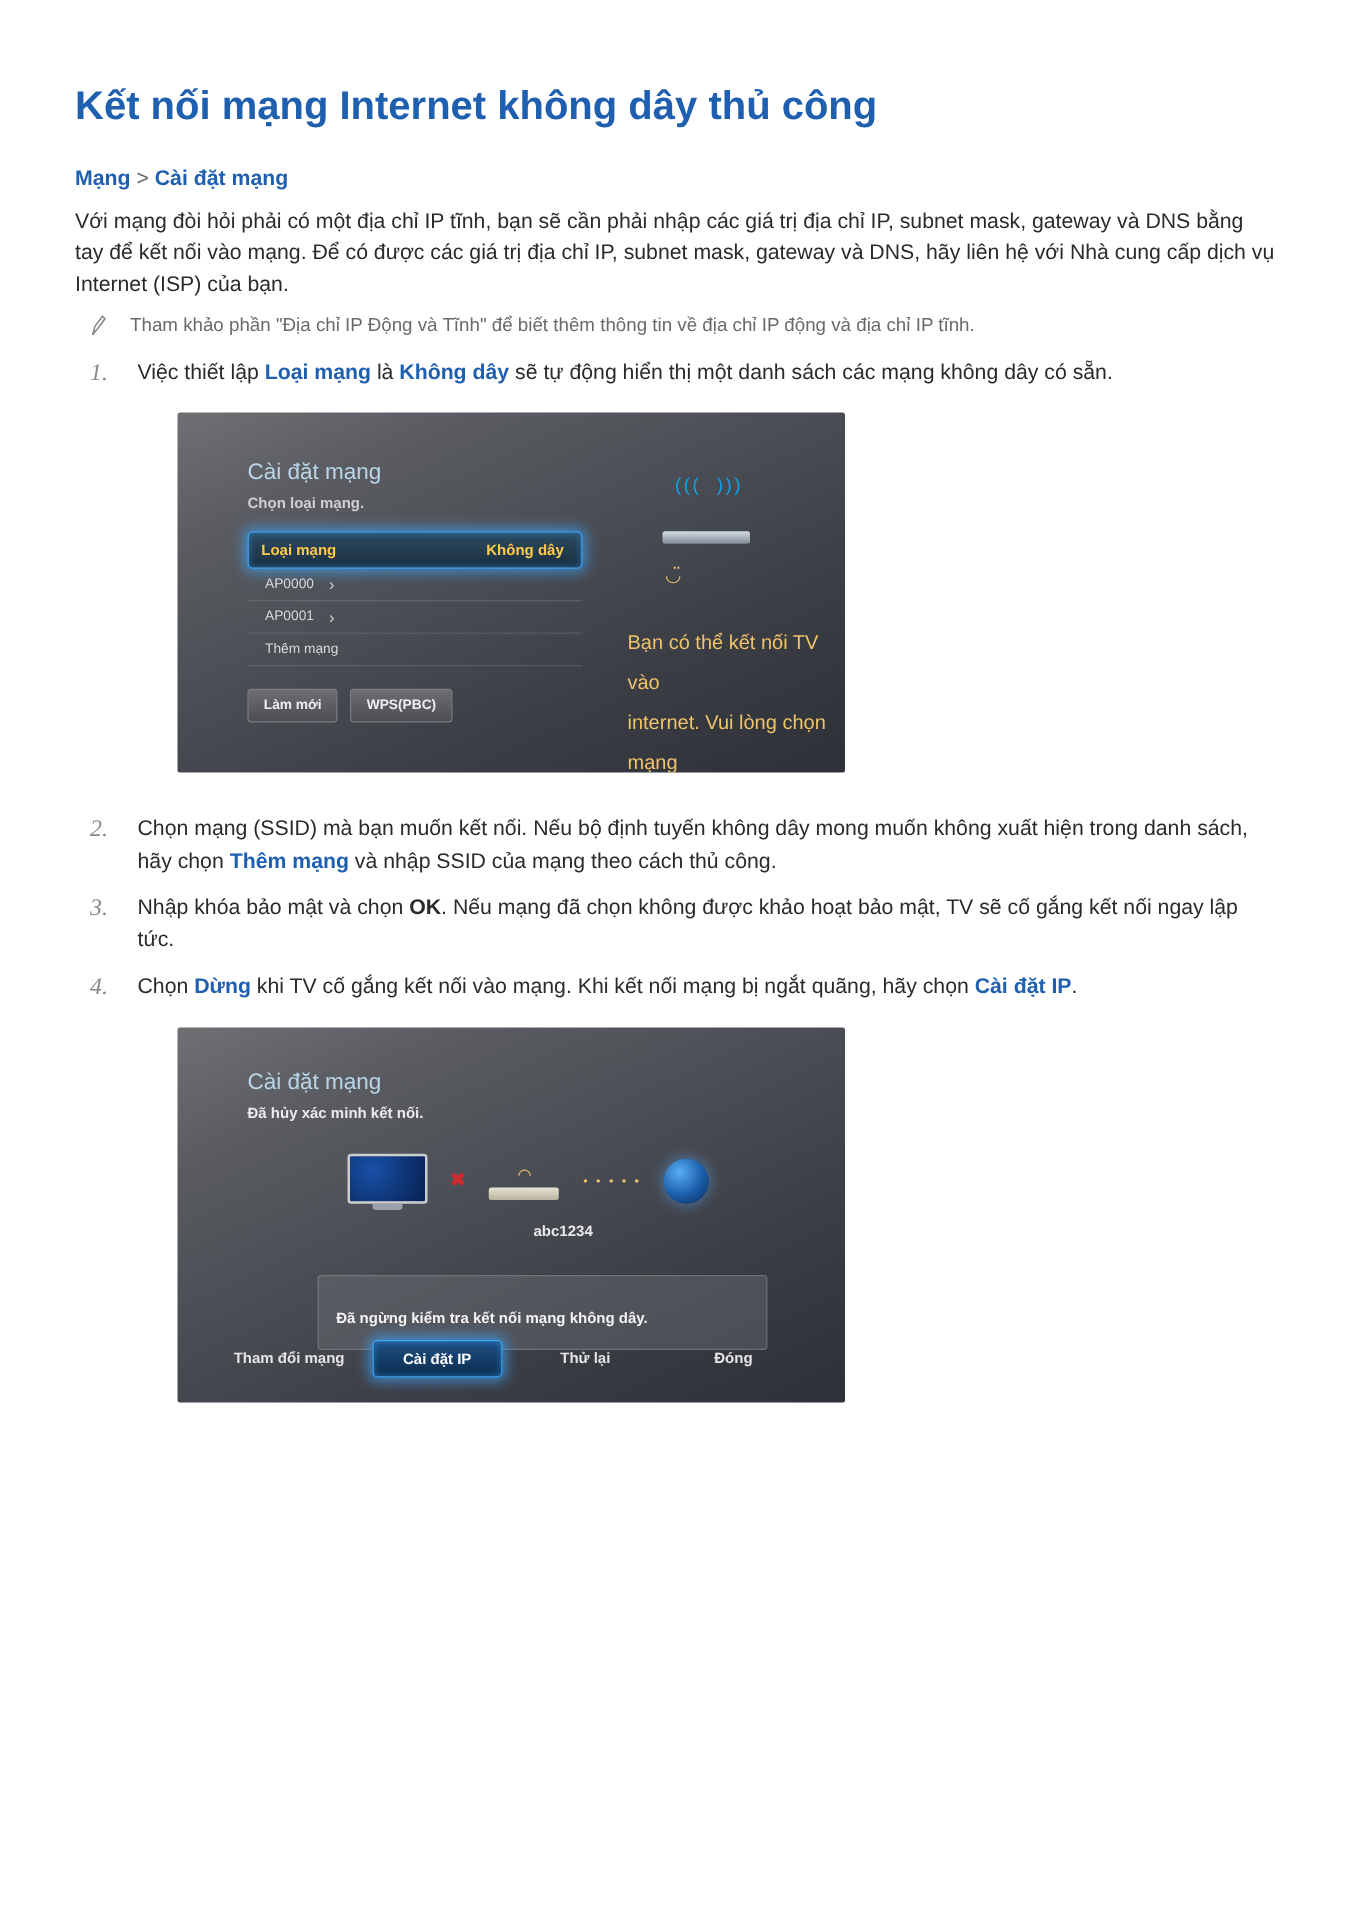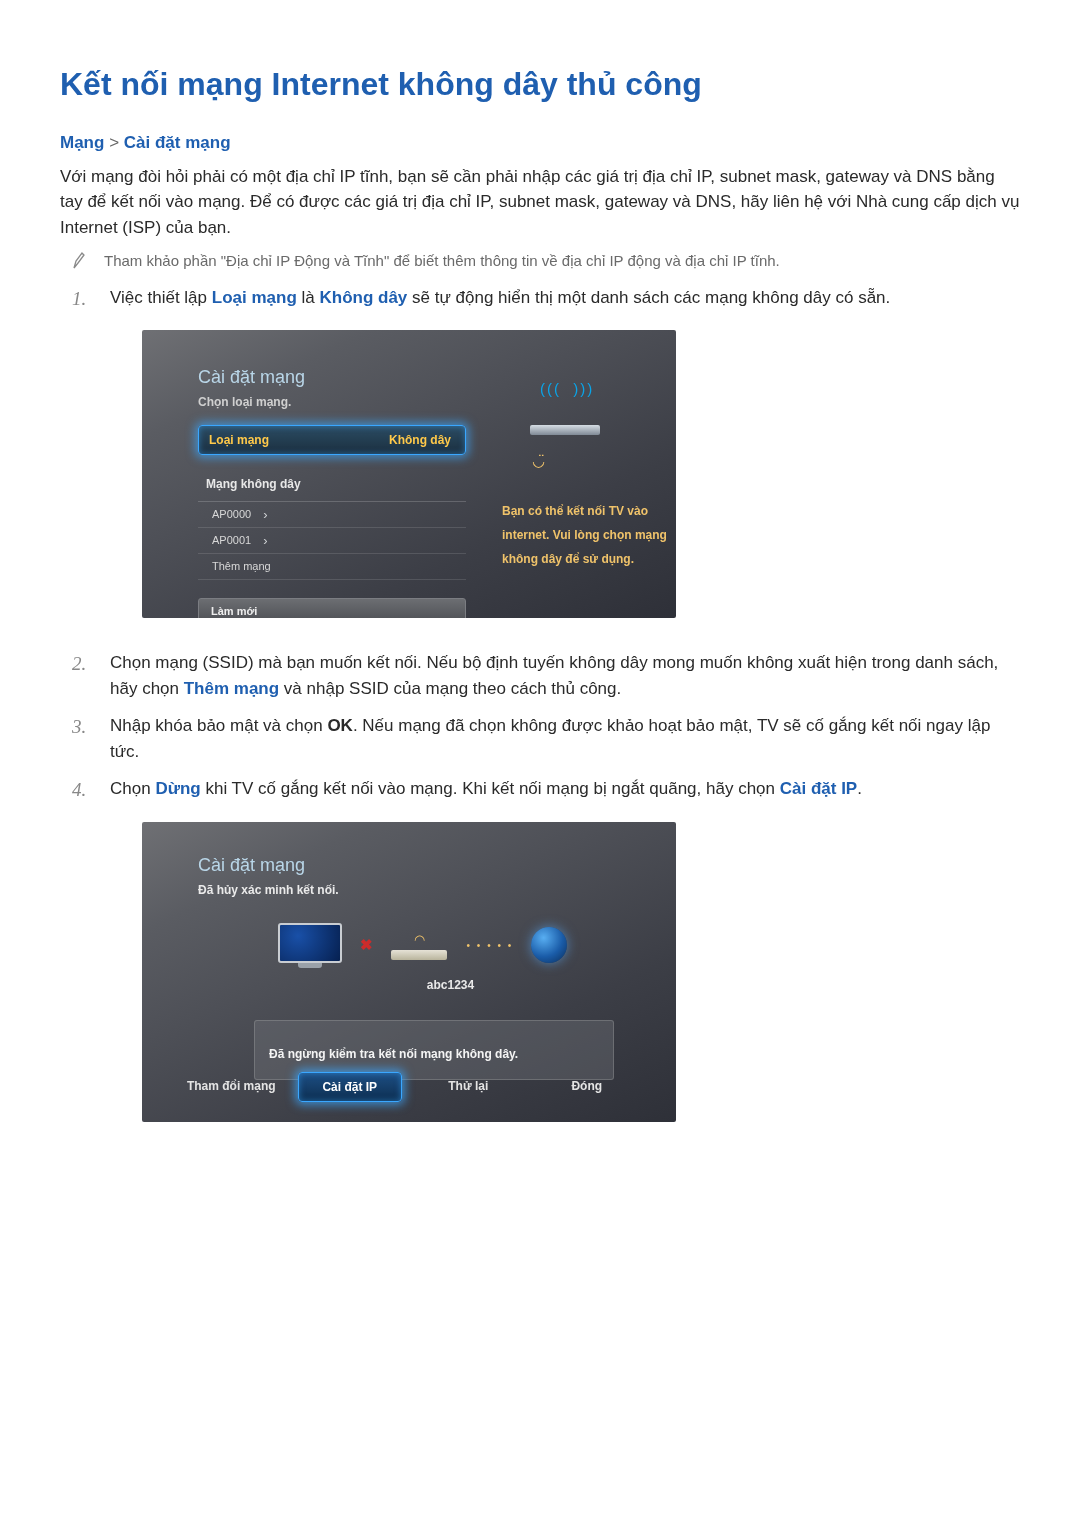--- a/index.html
+++ b/index.html
@@ -89,40 +89,40 @@
   .field-row .value { color: #ffc94a; }
   .section-label { color:#e8e8e8; font-weight: bold; font-size: 12px; margin-top: 20px; padding: 0 8px 8px; border-bottom: 1px solid rgba(255,255,255,0.18);}
   .net-row {
     display: flex; align-items: center; 
     height: 26px; font-size: 11px; color: #d8d8d8; padding: 0 6px 0 14px;
     border-bottom: 1px solid rgba(255,255,255,0.12);
   }
   .net-row .icons { display:flex; align-items:center; gap:12px; color:#f0c36a; }
   .chev { color:#cfd2d5; font-size:13px; }
 
-  .btn-row { display:flex; gap:10px; margin-top:18px; justify-content:flex-start;flex-direction:column; }
+  .btn-row { display:flex; gap:10px; margin-top:18px; justify-content:flex-start; }
   .tv-btn {
     font-size:11px; font-weight:bold; color:#eee;
     padding:4px 12px; border-radius:3px;
     background: linear-gradient(#6c6e72,#4b4d52);
     border:1px solid #7b7d82;
   }
 
   .tv1-right { position:absolute; left: 360px; top: 48px; width: 170px; }
   .router-pic {
     width:120px; height:62px; margin-left:10px;
     position:relative;
   }
   .router-box {
     position:absolute; bottom:5px; left:18px; width:70px; height:10px;
     background: linear-gradient(#d5dde4,#808a96); border-radius:2px;
   }
   .waves { position:absolute; top:0; left:28px; font-size:15px; color:#0aa4e8; letter-spacing:2px; }
   .laptop-wifi { color:#f0c36a; font-size:15px; margin-left:30px; margin-top:10px; }
-  .right-text { color:#f0c36a; font-size:12px; font-weight:bold; line-height:2.0; margin-top:26px; }
+  .right-text { color:#f0c36a; font-size:16px; font-weight:normal; line-height:2.0; margin-top:26px; }
 
   
   .tv2 { width: 534px; height: 300px; padding: 30px 18px 14px 56px; }
   .diagram { display:flex; align-items:center; gap:18px; margin:24px 0 8px 80px; }
   .tv-screen { width:64px; height:40px; background: radial-gradient(circle at 30% 30%, #1950a8, #062050); border:2px solid #c9cdd2; border-radius:3px;}
   .tv-stand { width:24px;height:5px;background:#9aa1a9;margin:0 auto;border-radius:0 0 3px 3px;}
   .x-mark { color:#cc2b2b; font-weight:bold; font-size:15px; }
   .router2 { width:58px; text-align:center; }
   .router2 .bar { height:10px; width:56px; background:linear-gradient(#e6e2d6,#b9b49c); border-radius:2px;}
   .router2 .wf { color:#f0c36a; font-size:13px; }
@@ -178,21 +178,20 @@
       <span>Việc thiết lập </span><span class="kw">Loại mạng</span><span> là </span><span class="kw">Không dây</span><span> sẽ tự động hiển thị một danh sách các mạng không dây có sẵn.</span>
 
       <div class="tv tv1">
         <div class="tv1-left">
           <div class="tv-title">Cài đặt mạng</div>
           <div class="tv-sub">Chọn loại mạng.</div>
           <div class="field-row">
             <span class="label">Loại mạng</span>
             <span class="value">Không dây</span>
           </div>
-          <div class="section-label">Mạng không dây</div>
           <div class="net-row">
             <span>AP0000</span>
             <span class="icons">
               <span><svg viewBox="0 0 14 10">
                     <path d="M1 4 A7 7 0 0 1 13 4" fill="none" stroke="#5bbff3" stroke-width="1.4"></path>
                     <path d="M3.5 6.2 A4 4 0 0 1 10.5 6.2" fill="none" stroke="#5bbff3" stroke-width="1.4"></path>
                     <circle cx="7" cy="8.3" r="1" fill="#f0c36a"></circle>
                   </svg></span>
               <span class="chev">›</span>
             </span>

